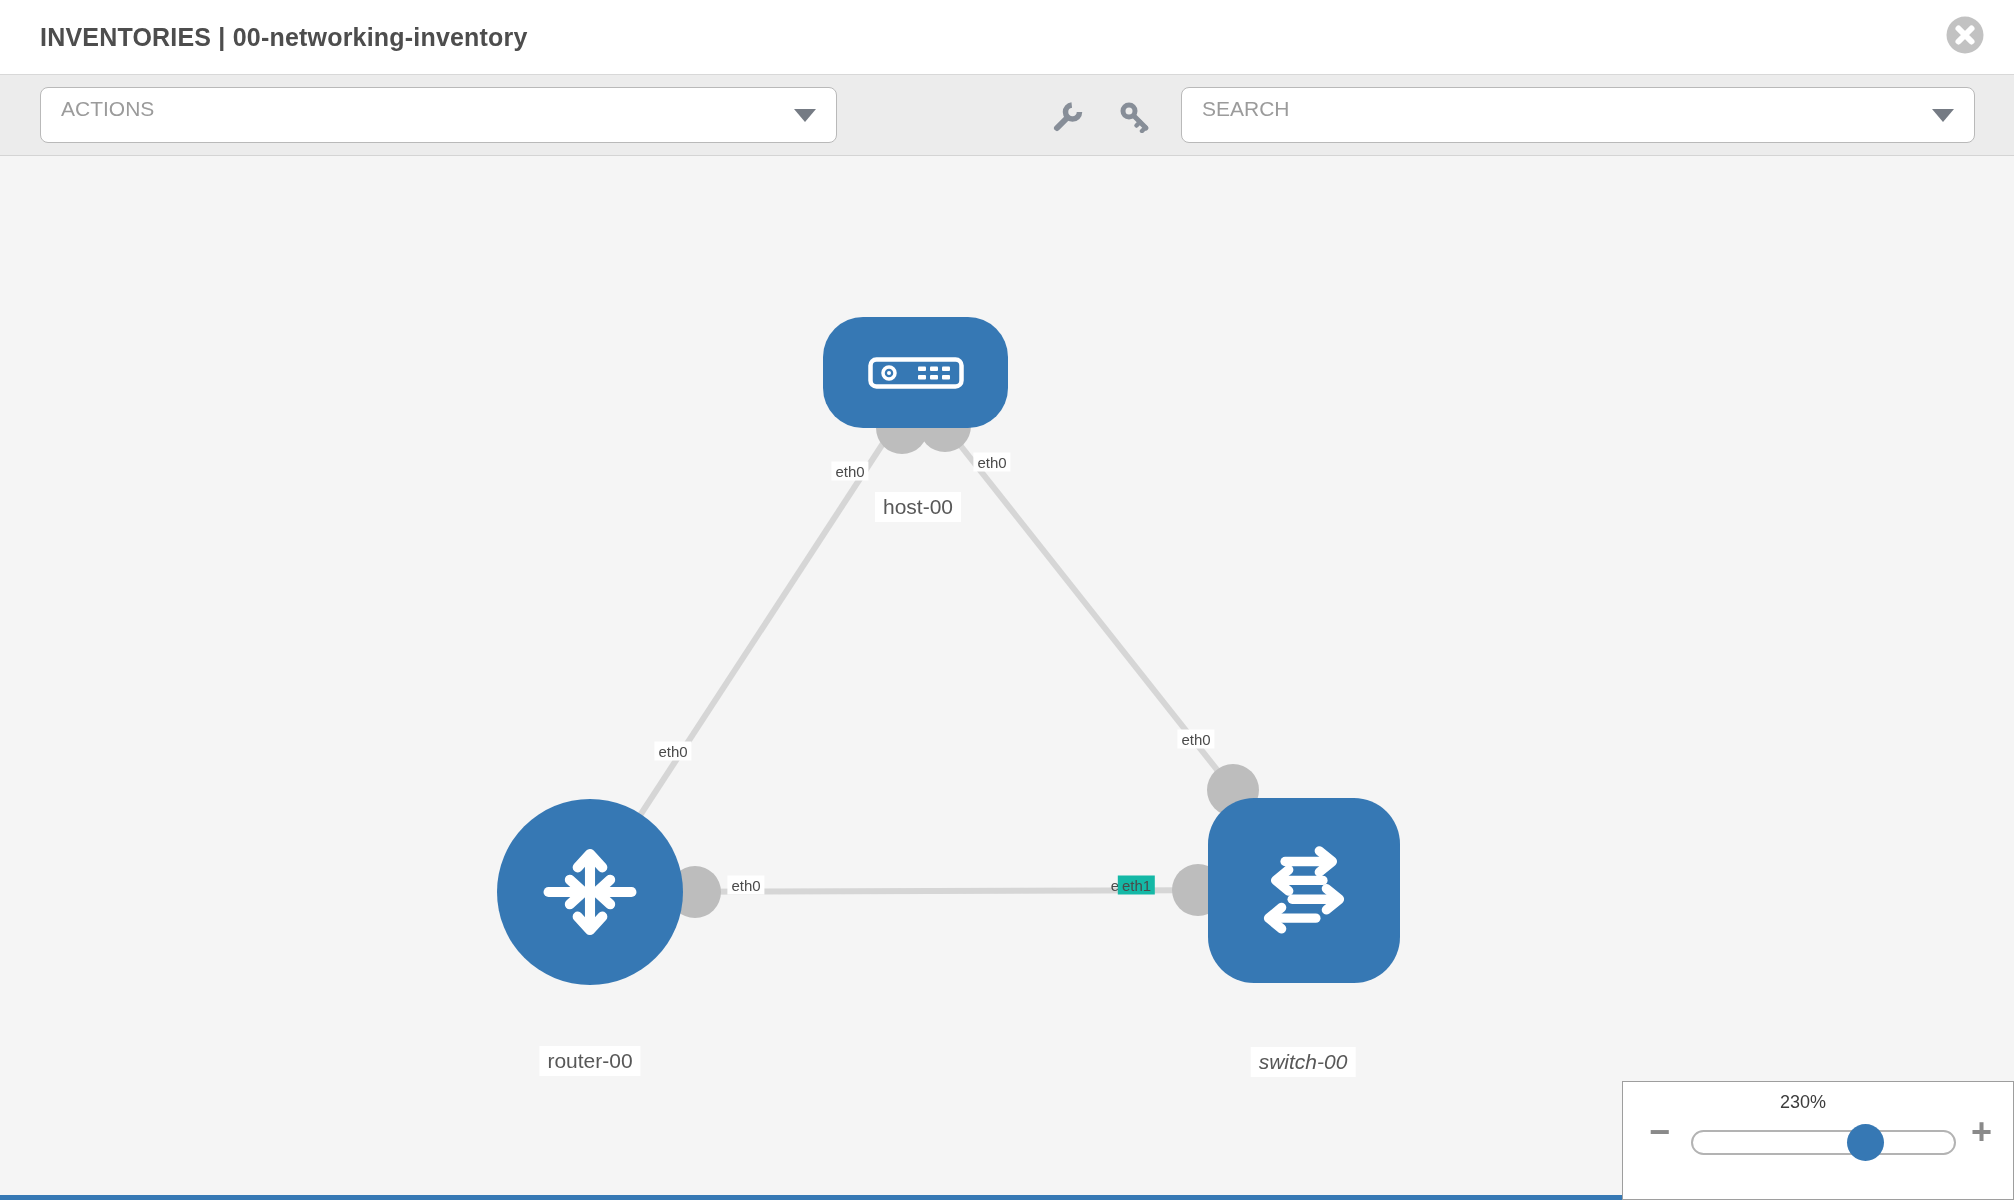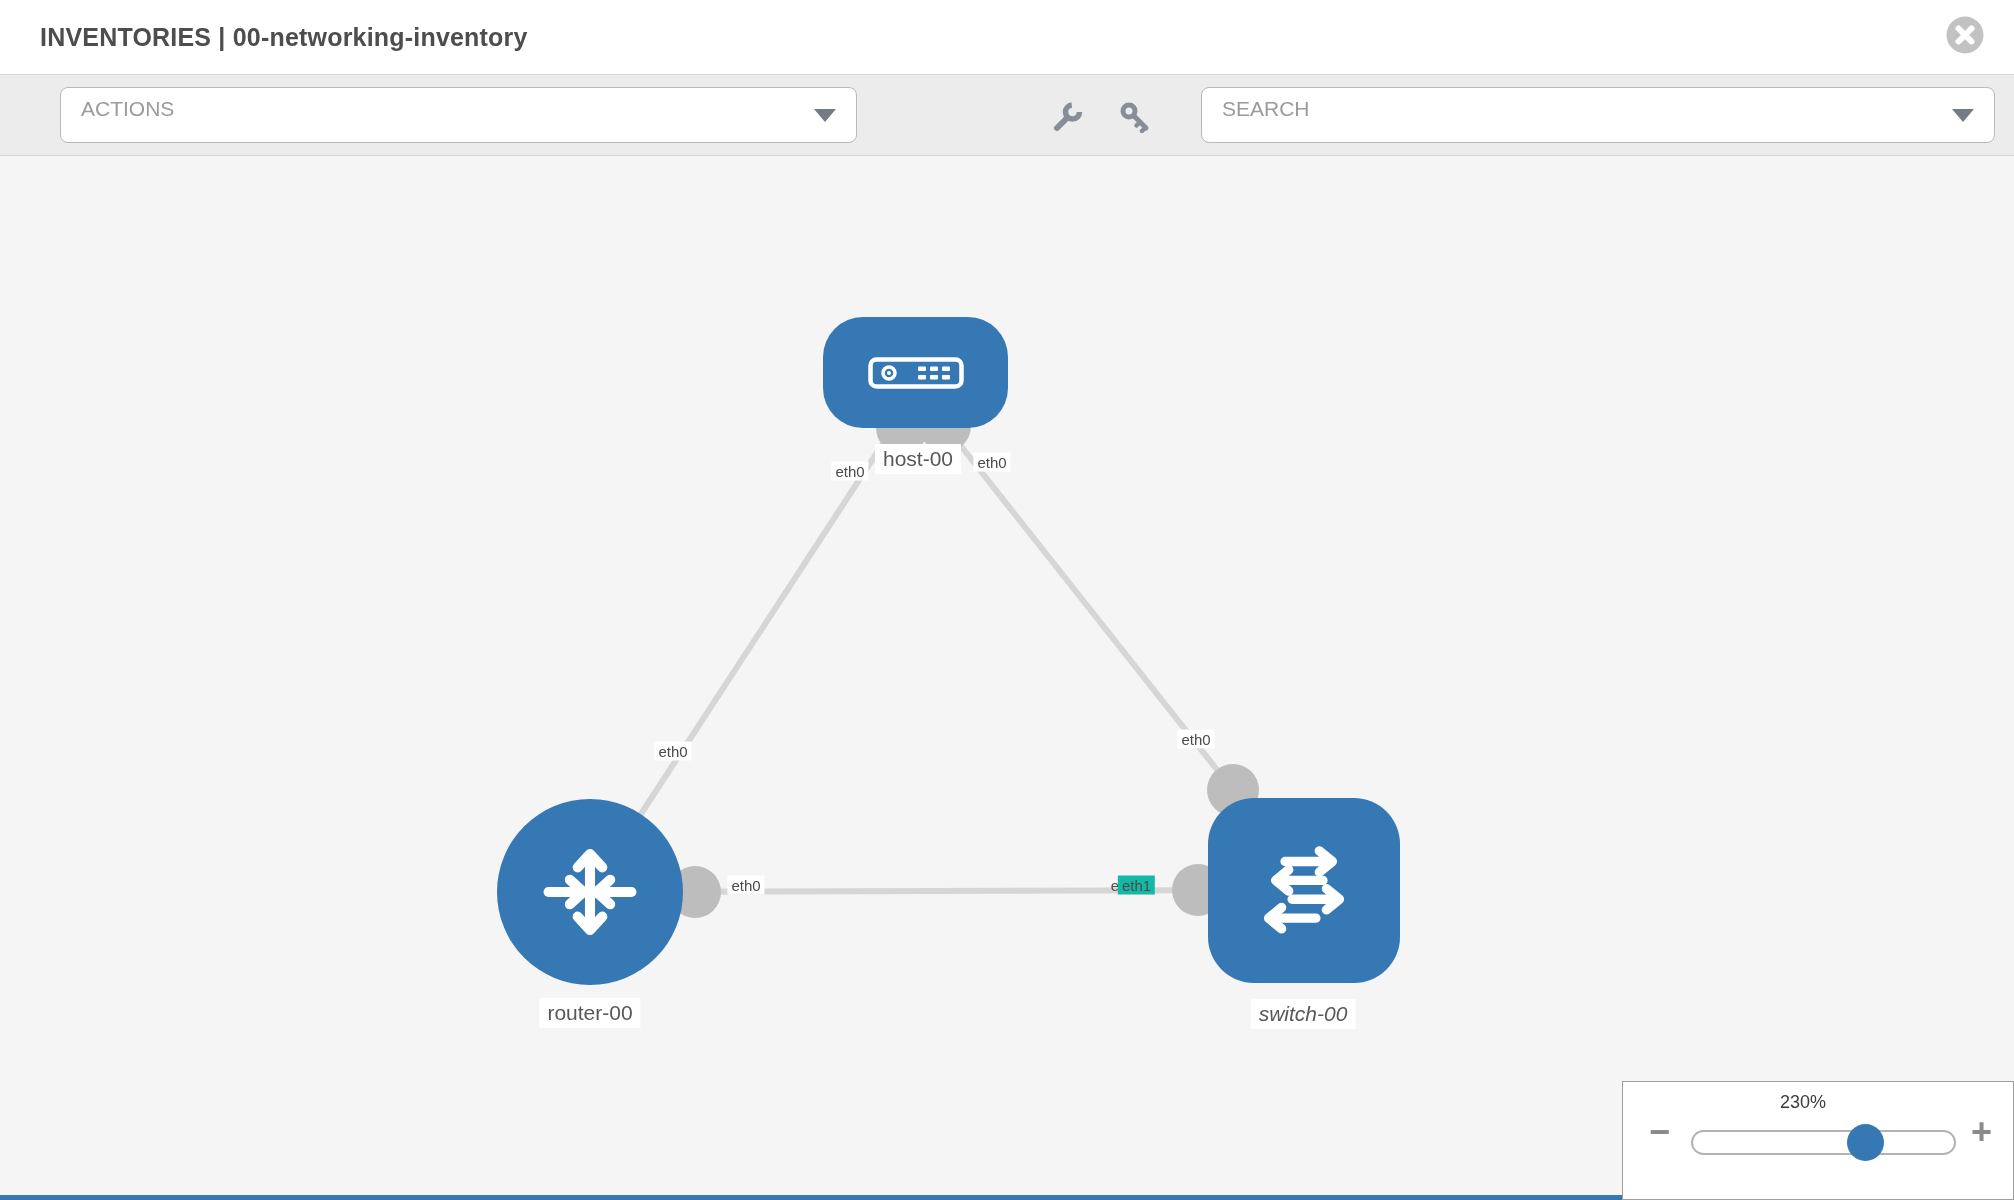--- a/index.html
+++ b/index.html
@@ -10,41 +10,41 @@
   
   .header { position:absolute; left:0; top:0; width:100%; height:61px; background:#fff; }
   .page-title { position:absolute; left:40px; top:0; height:74px; display:flex; align-items:center;
     font-size:25px; font-weight:bold; color:#4d4d4d; letter-spacing:.2px; }
   .close-btn { position:absolute; right:30px; top:16px; width:38px; height:38px; cursor:pointer; }
 
   
   .toolbar { position:absolute; left:0; top:74px; width:100%; height:82px; background:#ececec;
     border-top:1px solid #d8d8d8; border-bottom:1px solid #d4d4d4; }
   .dropdown { position:absolute; top:12px; height:56px; background:#fff; border:1px solid #b9b9b9;
-    border-radius:8px; display:flex; align-items:center; padding:0 24px 12px 20px; cursor:pointer;margin-left:20px; }
+    border-radius:8px; display:flex; align-items:center; padding:0 24px 12px 20px; cursor:pointer; }
   .dropdown .ph { font-size:21px; color:#9b9b9b; }
   .dd-actions { left:40px; width:797px; }
   .dd-search { left:1181px; width:794px;align-items:center; }
   .caret { position:absolute; right:20px; top:50%; margin-top:-6px; width:0; height:0;
     border-left:11px solid transparent; border-right:11px solid transparent;
     border-top:13px solid #757b84; }
   .tool-icon { position:absolute; top:26px; width:32px; height:32px; cursor:pointer; }
   .tool-wrench { left:1052px; }
   .tool-key { left:1119px; }
 
   
   .canvas { position:absolute; left:0; top:156px; width:2014px; height:1044px; background:#f5f5f5; overflow:hidden; }
   .links-layer { position:absolute; left:0; top:0; z-index:1; }
   .node { position:absolute; z-index:2; background:#3678b4; display:flex; align-items:center; justify-content:center; cursor:pointer; }
   .node-host { left:823px; top:161px; width:185px; height:111px; border-radius:40px; }
   .node-router { left:497px; top:643px; width:186px; height:186px; border-radius:50%; }
   .node-switch { left:1208px; top:642px; width:192px; height:185px; border-radius:46px; }
 
   .node-label { position:absolute; z-index:3; transform:translate(-50%,-50%); background:#fff;
-    color:#585858; font-size:21px; padding:3px 8px; white-space:nowrap; }
+    color:#585858; font-size:21px; padding:3px 8px; white-space:nowrap;margin-top:48px; }
   .eth-label { position:absolute; z-index:3; transform:translate(-50%,-50%); background:#fff;
     color:#4a4a4a; font-size:15px; padding:1px 4px; white-space:nowrap; }
   .eth-combo { display:flex; }
   .eth-combo .front { background:#14b8a6; margin-left:-24px; padding:1px 4px; }
   .eth-combo .back { padding:1px 2px; }
 
   
   .zoom-panel { position:absolute; left:1622px; top:925px; width:392px; height:119px; background:#fff;
     border:1px solid #9e9e9e; z-index:5; }
   .zoom-value { position:absolute; left:0; right:30px; top:10px; text-align:center; font-size:18px; color:#3c3c3c; }

